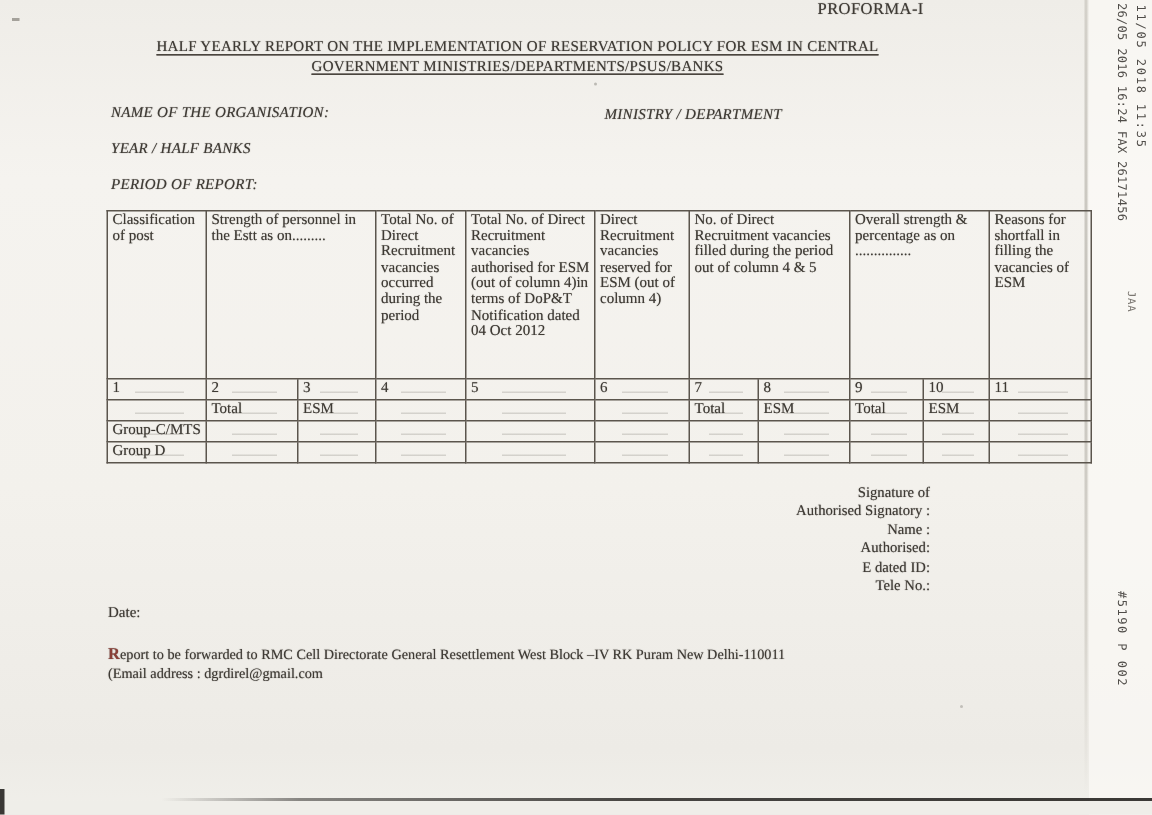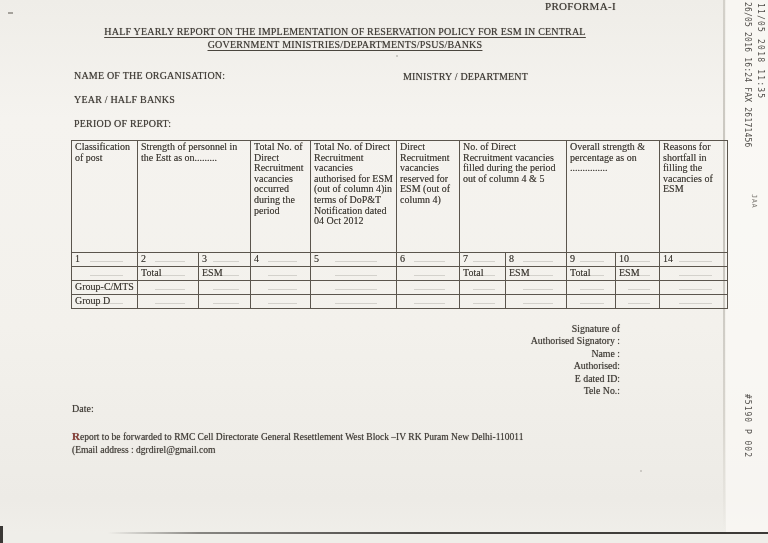--- a/index.html
+++ b/index.html
@@ -18,21 +18,21 @@
   
   .fold-line{position:absolute;left:723px;top:0;width:2px;height:530px;
     background:linear-gradient(to bottom,#d4d1ca,#c6c3bc 40%,#d8d5ce 80%,rgba(210,207,200,0));}
   .right-strip{position:absolute;left:726px;top:0;width:42px;height:543px;
     background:rgba(252,251,248,0.65);}
 
   
   .proforma{left:545px;top:0;font-size:11px;letter-spacing:0.3px;}
   .title{left:85px;top:26px;width:520px;text-align:center;font-size:10px;line-height:12.5px;letter-spacing:0.2px;}
   .title span{text-decoration:underline;text-decoration-color:#4a453e;text-underline-offset:2px;margin-top:16px;}
-  .fieldlabel{font-size:10px;letter-spacing:0.2px;}
+  .fieldlabel{font-size:10px;letter-spacing:0.2px;font-style:italic;}
 
   
   table.report{
     position:absolute;left:71px;top:140px;width:589px;
     border-collapse:collapse;table-layout:fixed;
     font-size:10px;line-height:10.6px;color:#3e3a34;
   }
   table.report td,table.report th{
     border:1px solid #5b554d;vertical-align:top;text-align:left;
     padding:1px 3px;font-weight:normal;
@@ -118,21 +118,21 @@
         <td>1</td>
         <td>2</td>
         <td>3</td>
         <td>4</td>
         <td>5</td>
         <td>6</td>
         <td>7</td>
         <td>8</td>
         <td>9</td>
         <td>10</td>
-        <td>14</td>
+        <td>11</td>
       </tr>
       <tr class="small">
         <td></td>
         <td>Total</td>
         <td>ESM</td>
         <td></td>
         <td></td>
         <td></td>
         <td>Total</td>
         <td>ESM</td>

